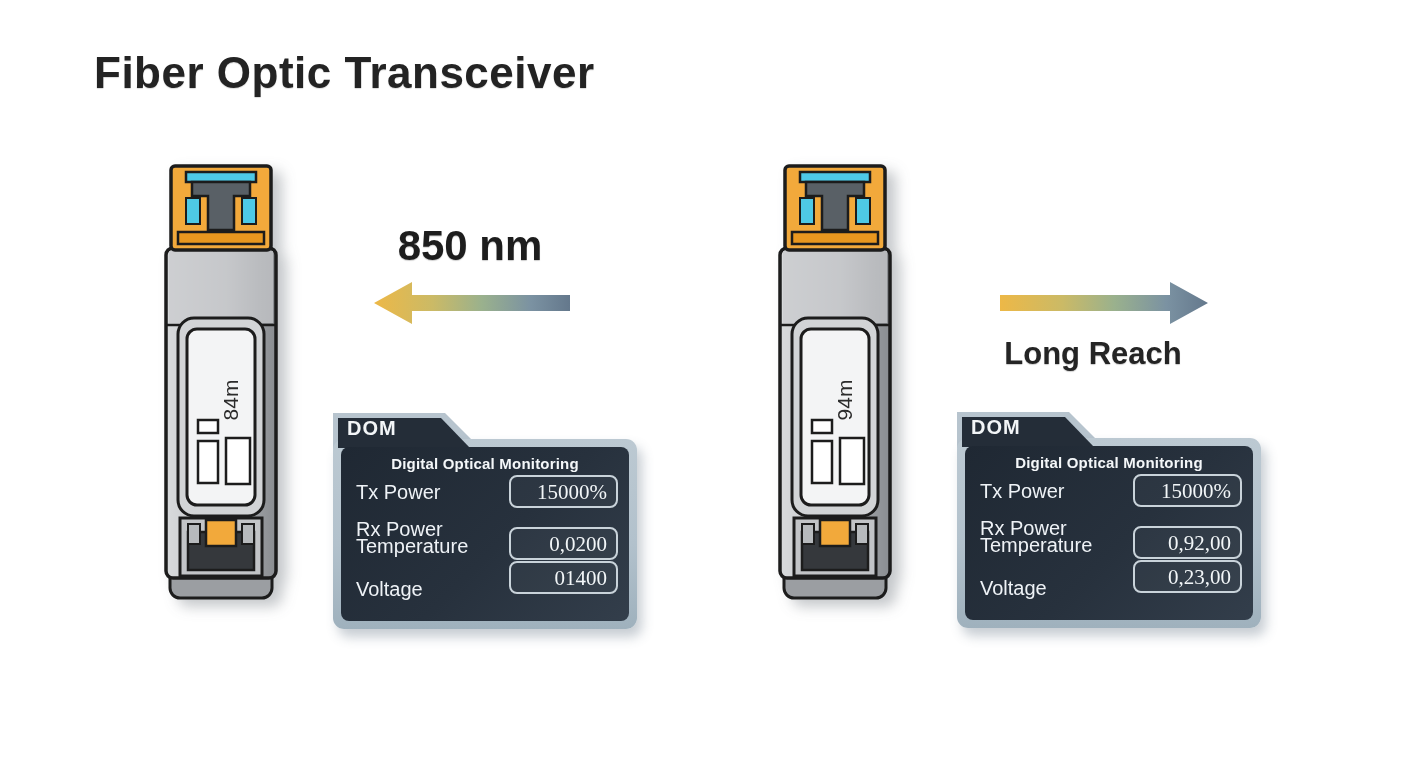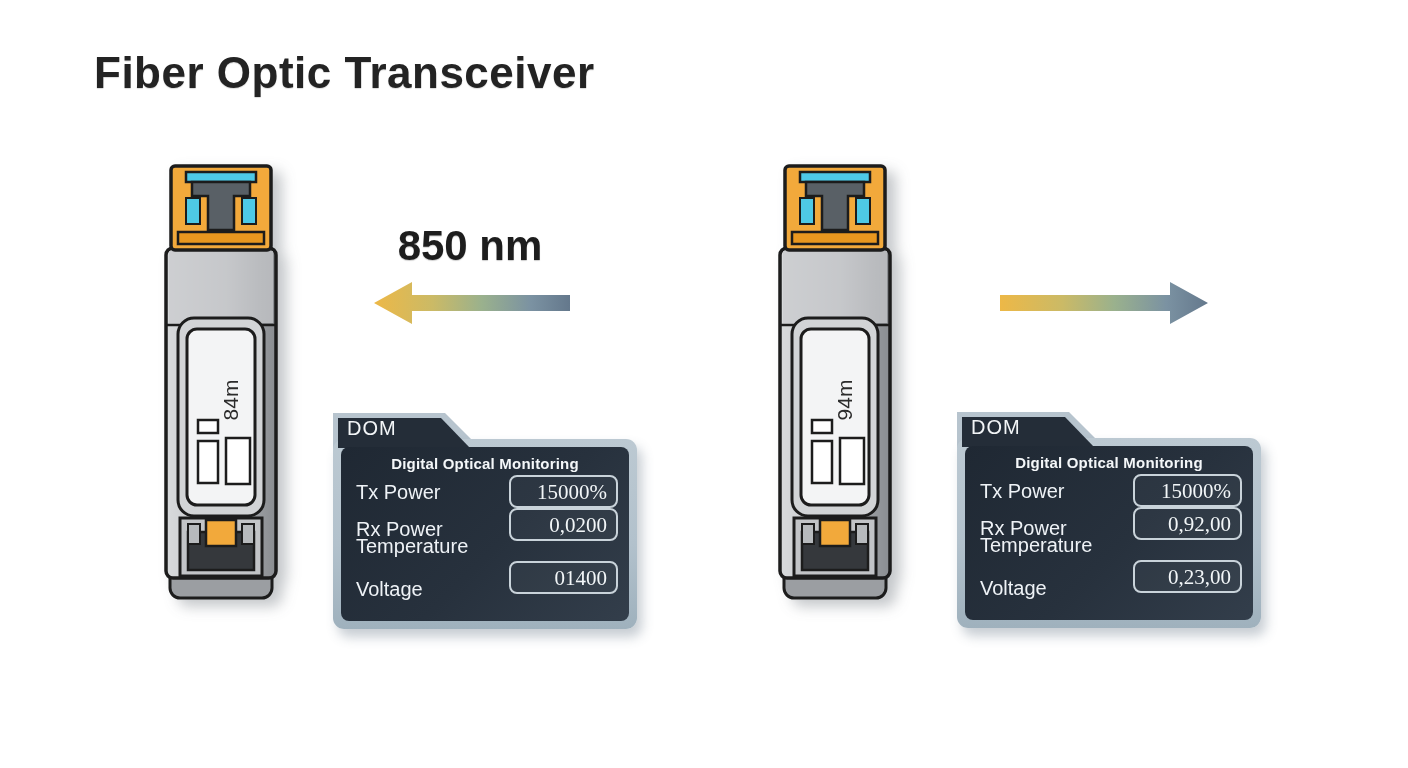--- a/index.html
+++ b/index.html
@@ -40,21 +40,21 @@
   .dom-panel-right{left:957px;top:412px;}
   .dom-tab-light{
     position:absolute;left:0;top:0;width:148px;height:36px;background:#b7c4ce;
     clip-path:polygon(0 0,112px 0,148px 36px,0 36px);
   }
   .dom-tab-dark{
     position:absolute;left:5px;top:5px;width:133px;height:30px;background:#242d38;
     clip-path:polygon(0 0,103px 0,132px 30px,0 30px);
   }
   .dom-tab-label{
-    position:absolute;left:14px;top:4px;font-size:20px;font-weight:400;color:#f2f5f7;letter-spacing:1px;
+    position:absolute;left:14px;top:4px;font-size:20px;font-weight:700;color:#f2f5f7;letter-spacing:1px;
   }
   .dom-body-light{
     position:absolute;left:0;top:26px;right:0;bottom:0;border-radius:11px;
     background:linear-gradient(180deg,#bcc9d2 0%,#b2c1cc 55%,#9fb1bd 100%);
     box-shadow:5px 8px 12px rgba(70,90,110,.30);
   }
   .dom-body-dark{
     position:absolute;left:8px;top:34px;right:8px;bottom:8px;border-radius:8px;
     background:linear-gradient(135deg,#1f2833 0%,#27313d 55%,#333e4b 100%);
   }
@@ -66,21 +66,21 @@
   .dom-label-tx{top:34px;}
   .dom-label-rx{top:59px;margin-top:12px;}
   .dom-label-temp{top:88px;}
   .dom-label-volt{top:131px;}
   .dom-value{
     position:absolute;right:11px;width:96px;height:29px;border:2px solid #c9d3da;border-radius:8px;
     background:rgba(255,255,255,.03);color:#f2f6f8;font-size:21px;text-align:right;
     padding-right:9px;line-height:30px;font-family:Liberation Serif, serif;
   }
   .dom-value-1{top:28px;}
-  .dom-value-2{top:61px;}
+  .dom-value-2{top:80px;}
   .dom-value-3{top:114px;}
 </style>
 </head>
 <body>
 
 <div class="stage">
 
   <div class="page-title">Fiber Optic Transceiver</div>
 
   <svg class="sfp sfp-left" viewBox="0 0 150 445">
@@ -195,20 +195,21 @@
       <linearGradient id="arrowGradR" x1="0" y1="0" x2="1" y2="0">
         <stop offset="0" stop-color="#edb847"></stop>
           <stop offset="0.3" stop-color="#cbba66"></stop>
         <stop offset="0.55" stop-color="#9ab18d"></stop>
           <stop offset="0.8" stop-color="#7b92a2"></stop>
         <stop offset="1" stop-color="#64788c"></stop>
       </linearGradient>
     </defs>
     <path d="M210,23 L172,2 L172,15 L2,15 L2,31 L172,31 L172,44 Z" fill="url(#arrowGradR)"></path>
   </svg>
+  <div class="reach reach-right">Long Reach</div>
 
   <div class="dom-panel dom-panel-right">
     <div class="dom-tab-light"></div>
     <div class="dom-body-light"></div>
     <div class="dom-tab-dark"></div>
     <div class="dom-tab-label">DOM</div>
     <div class="dom-body-dark">
       <div class="dom-title">Digital Optical Monitoring</div>
       <div class="dom-label dom-label-tx">Tx Power</div>
       <div class="dom-label dom-label-rx">Rx Power</div>

